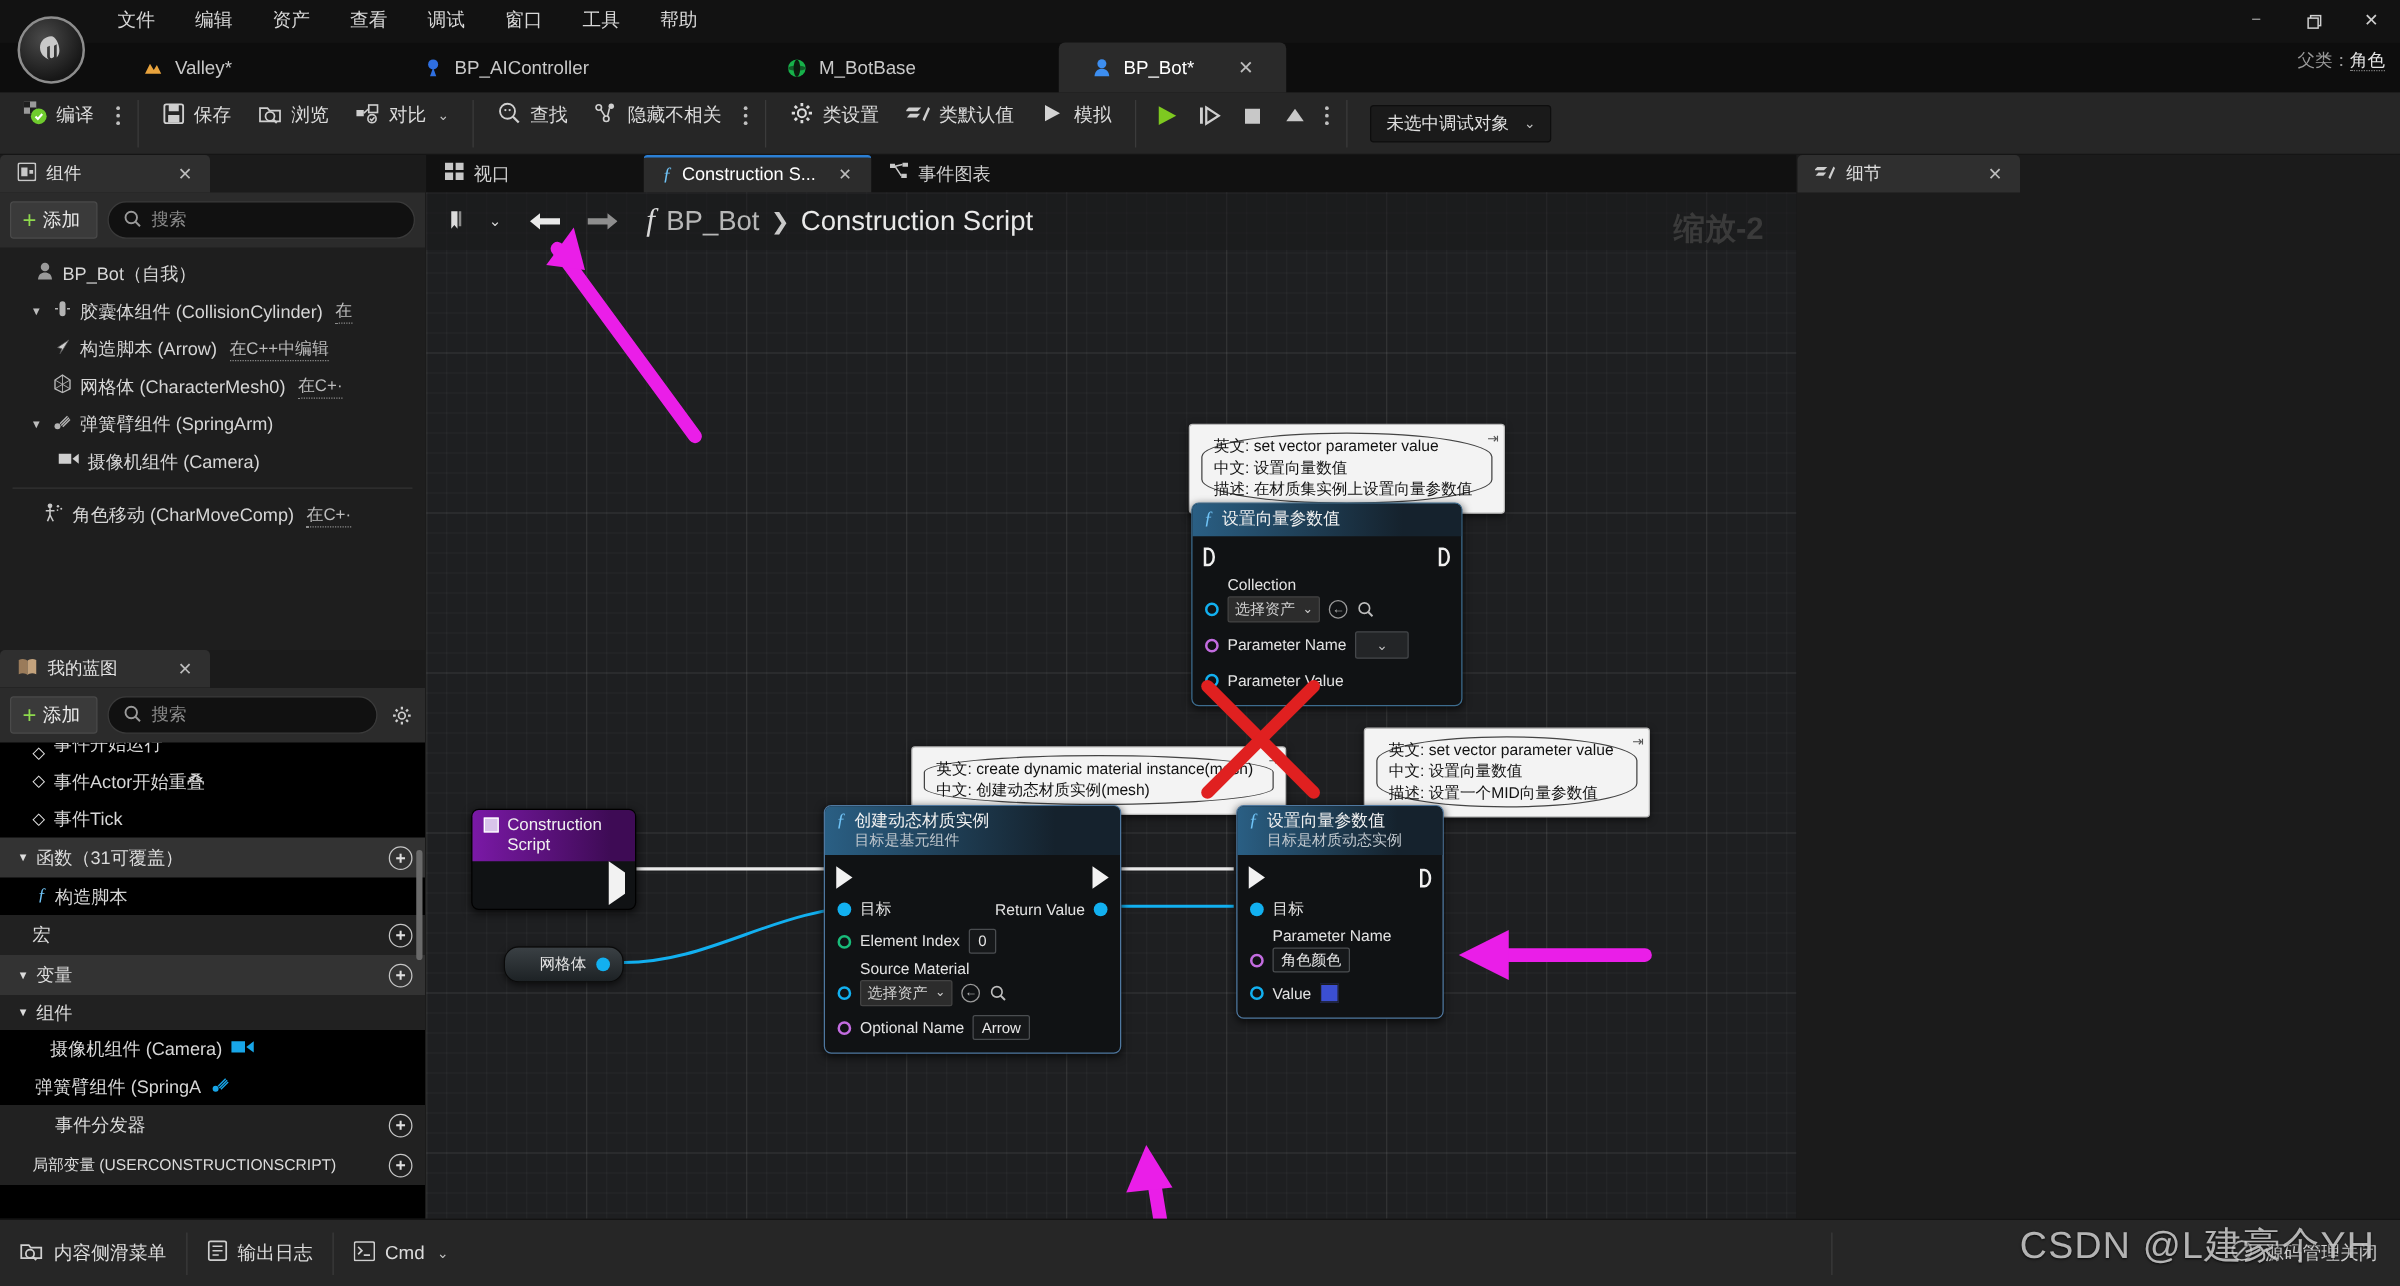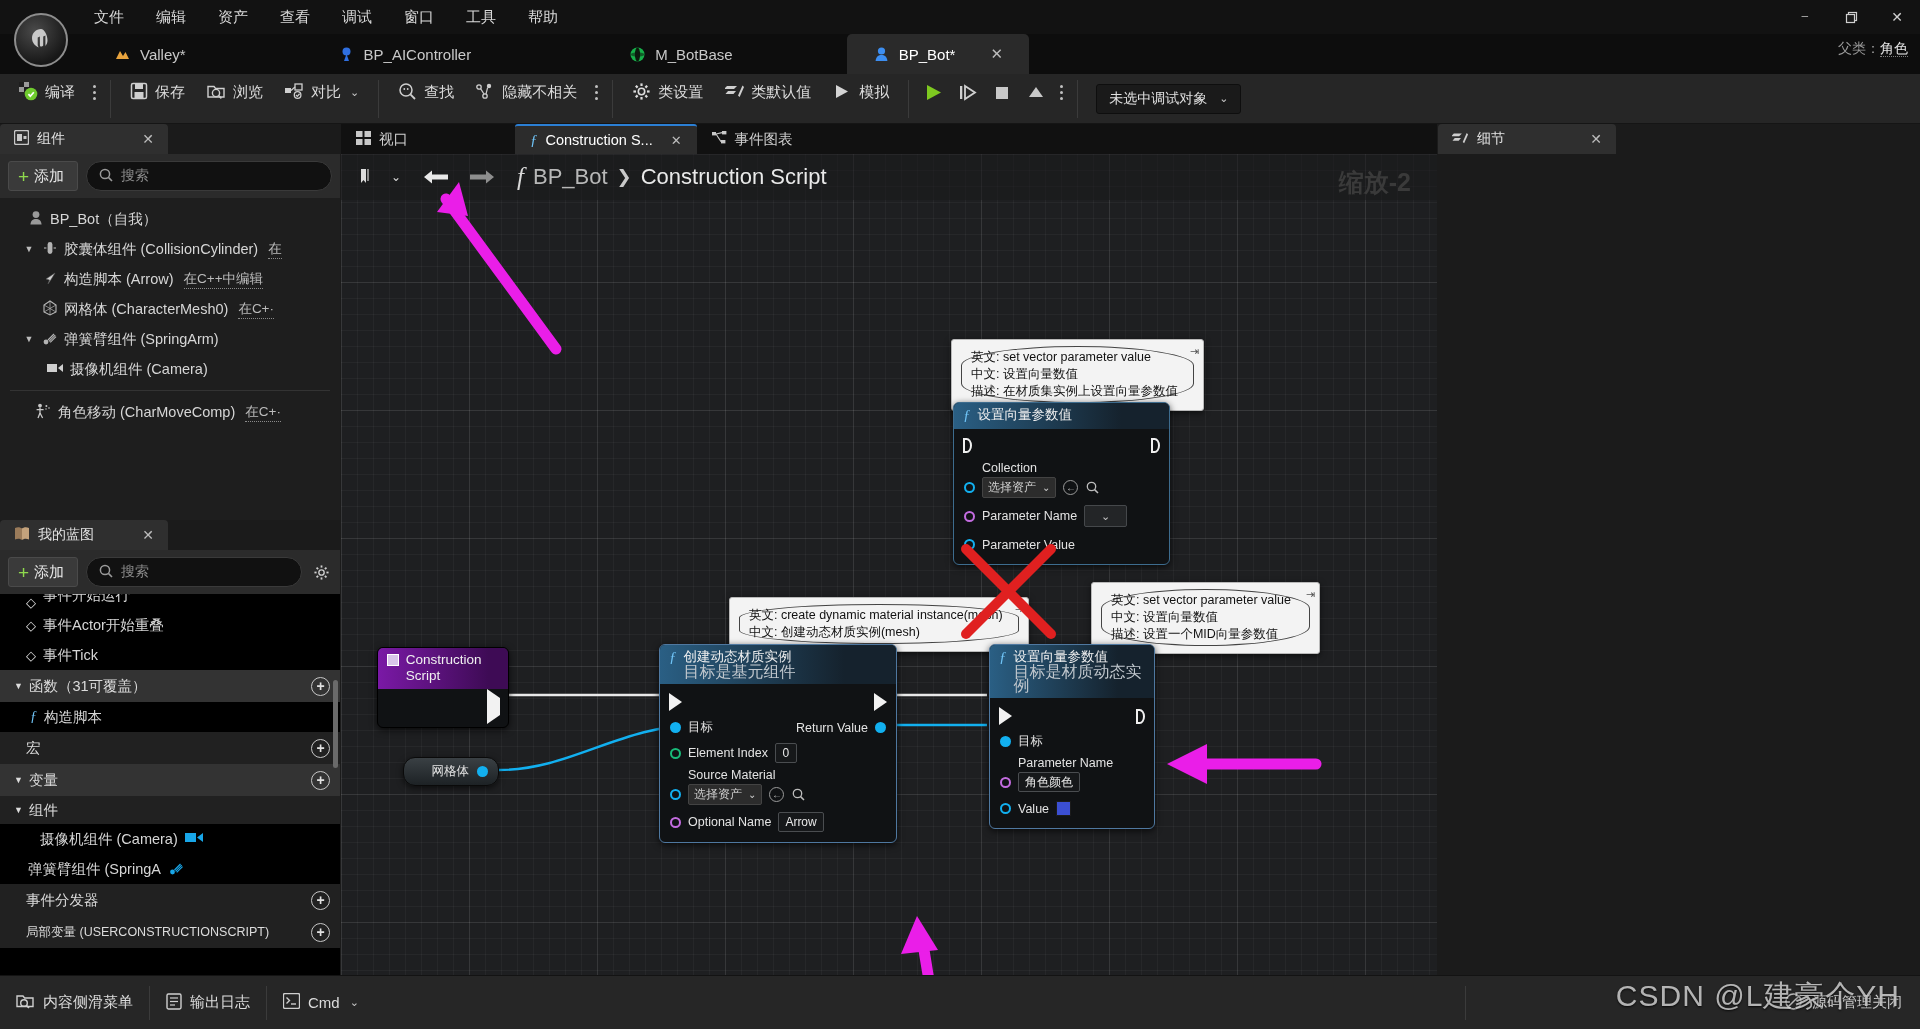--- a/index.html
+++ b/index.html
@@ -167,21 +167,21 @@
   
   .node { position: absolute; border-radius: 6px; background: #101214; box-shadow: 0 2px 7px rgba(0,0,0,.7);
           border: 1px solid #000; }
   .node-head {
     border-top-left-radius: 5px; border-top-right-radius: 5px;
     padding: 4px 10px 5px 9px; display: flex; align-items: flex-start; gap: 7px;
   }
   .node-head.fn { background: linear-gradient(to right, #2a5f84, #15222d 78%); }
   .node-head.ev { background: linear-gradient(to right, #7a19a6, #3e0b55 85%); }
   .nh-title { font-size: 13.5px; color: #f0f0f0; line-height: 16px; }
-  .nh-sub { font-size: 16px; color: #c0c7cd; line-height: 14px; }
+  .nh-sub { font-size: 12px; color: #c0c7cd; line-height: 14px; }
   .fn-ico { font-family: "Liberation Serif", serif; font-style: italic; font-size: 15px; color: #6fc3f6; }
   .ev-ico { width: 14px; height: 12px; background: #d8c4ea; border: 1px solid #fff; margin-top: 2px; }
   .node-body { padding: 6px 0 9px 0; position: relative; }
   .prow { display: flex; align-items: center; min-height: 21px; padding: 1px 10px; gap: 7px; position: relative; }
   .pin-dot { width: 11px; height: 11px; border-radius: 50%; flex: 0 0 auto; }
   .pin-dot.filled-blue { background: #12b0f0; }
   .pin-dot.blue { border: 2.4px solid #12b0f0; background: transparent; }
   .pin-dot.green { border: 2.4px solid #19bb7a; background: transparent; }
   .pin-dot.purple { border: 2.4px solid #c36ce0; background: transparent; }
   .plabel { font-size: 12.5px; color: #e3e3e3; white-space: nowrap; }
@@ -747,21 +747,21 @@
               <circle cx="4" cy="12" r="2.4" fill="#18a6e8"></circle>
               <g stroke="#18a6e8" stroke-width="1.2" fill="none">
                 <path d="M6 10 L12 4"></path>
                 <path d="M7 11.4 L13.2 5.2"></path>
                 <path d="M8.2 12.4 L14 6.6"></path>
               </g>
             </svg>
         </span>
       </div>
 
-      <div class="mb-sec dark" style="padding-left:26px">
+      <div class="mb-sec dark" style="padding-left:44px">
         <span>事件分发器</span>
         <span class="pluscircle">+</span>
       </div>
       <div class="mb-sec dark" style="padding-left:26px;font-size:12.5px">
         <span>局部变量 (USERCONSTRUCTIONSCRIPT)</span>
         <span class="pluscircle">+</span>
       </div>
     </div>
     <div style="position:absolute;right:2px;top:160px;width:5px;height:88px;background:#6a6a6a;border-radius:3px"></div>
   </div>

